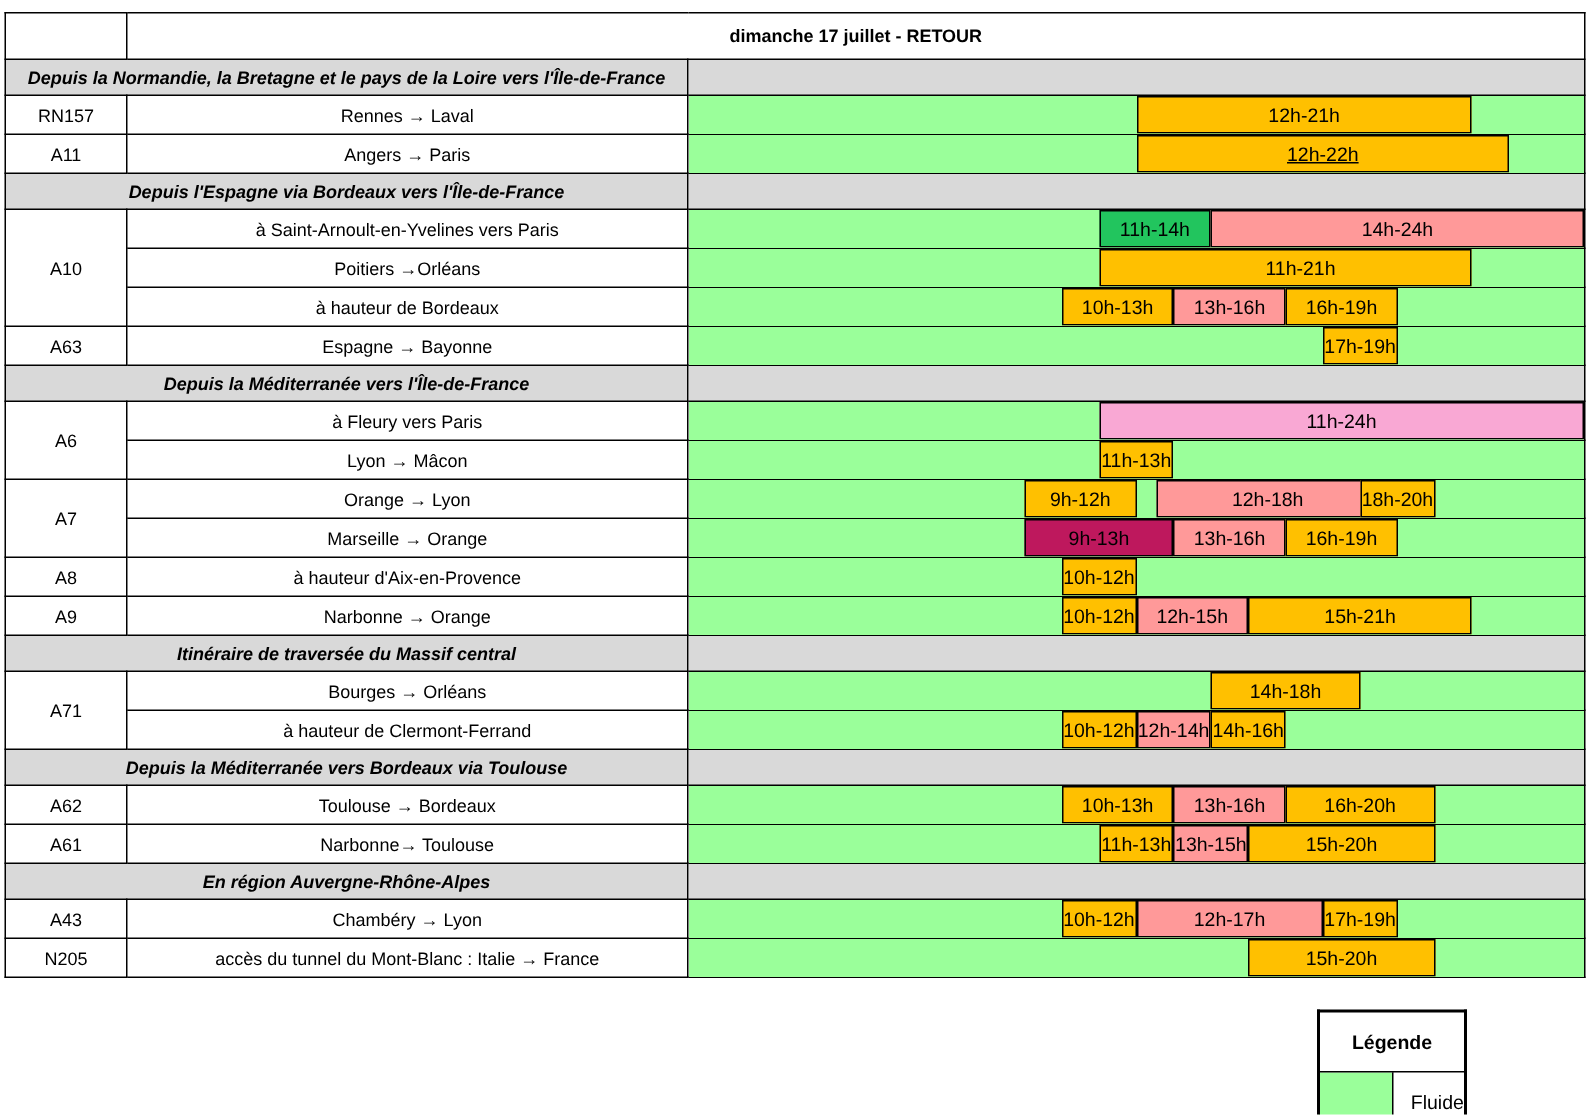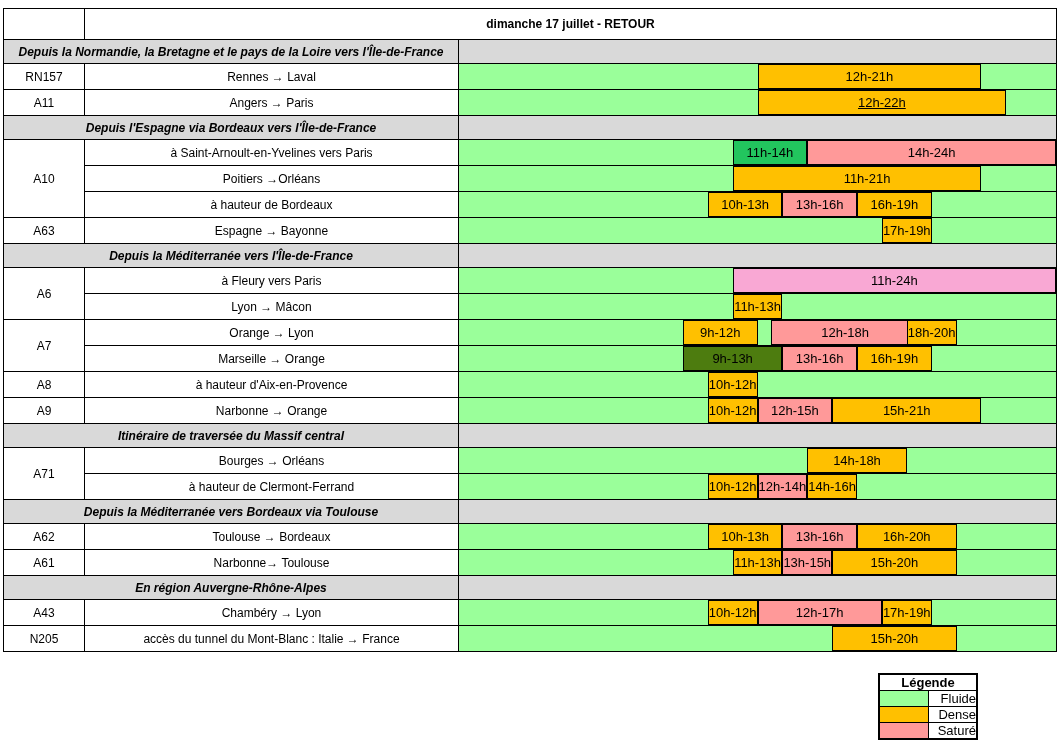--- a/index.html
+++ b/index.html
@@ -36,21 +36,21 @@
     position:absolute;top:0;bottom:0;box-sizing:border-box;
     border:1px solid #000;
     display:flex;align-items:center;justify-content:center;
     font-size:13px;white-space:nowrap;overflow:hidden;
   }
 
   table.legend{
     position:absolute;left:878px;top:673px;width:100px;
     border-collapse:collapse;table-layout:fixed;border:2px solid #000;
   }
-  table.legend td{border:1px solid #000;padding:0;height:15px;font-size:13px;}
+  table.legend td{border:1px solid #000;padding:12px;height:15px;font-size:13px;}
   td.legend-title{font-weight:bold;text-align:center;height:17px;border-bottom:2px solid #000;}
   td.legend-swatch{width:53px;}
   td.legend-label{text-align:right;padding-right:3px;width:47px;}
 </style>
 </head>
 <body>
 
 <div class="page">
   <table class="main">
     <colgroup>
@@ -136,21 +136,21 @@
           <td class="route-cell">Orange → Lyon</td>
           <td class="timeline-cell">
             <div class="seg" style="left: 37.5%; width: 12.5%; background-color: rgb(255, 192, 0);">9h-12h</div>
             <div class="seg" style="left: 50%; width: 25%; background-color: rgb(255, 153, 153); margin-left: 13px;">12h-18h</div>
             <div class="seg" style="left: 75%; width: 8.33333%; background-color: rgb(255, 192, 0);">18h-20h</div>
           </td>
         </tr>
         <tr class="route-row">
           <td class="route-cell">Marseille → Orange</td>
           <td class="timeline-cell">
-            <div class="seg" style="left: 37.5%; width: 16.6667%; background-color: #4d7c0f;">9h-13h</div>
+            <div class="seg" style="left: 37.5%; width: 16.6667%; background-color: #be185d;">9h-13h</div>
             <div class="seg" style="left: 54.1667%; width: 12.5%; background-color: rgb(255, 153, 153);">13h-16h</div>
             <div class="seg" style="left: 66.6667%; width: 12.5%; background-color: rgb(255, 192, 0);">16h-19h</div>
           </td>
         </tr>
         <tr class="route-row">
           <td class="road-cell" rowspan="1">A8</td>
           <td class="route-cell">à hauteur d'Aix-en-Provence</td>
           <td class="timeline-cell">
             <div class="seg" style="left: 41.6667%; width: 8.33333%; background-color: rgb(255, 192, 0);">10h-12h</div>
           </td>

